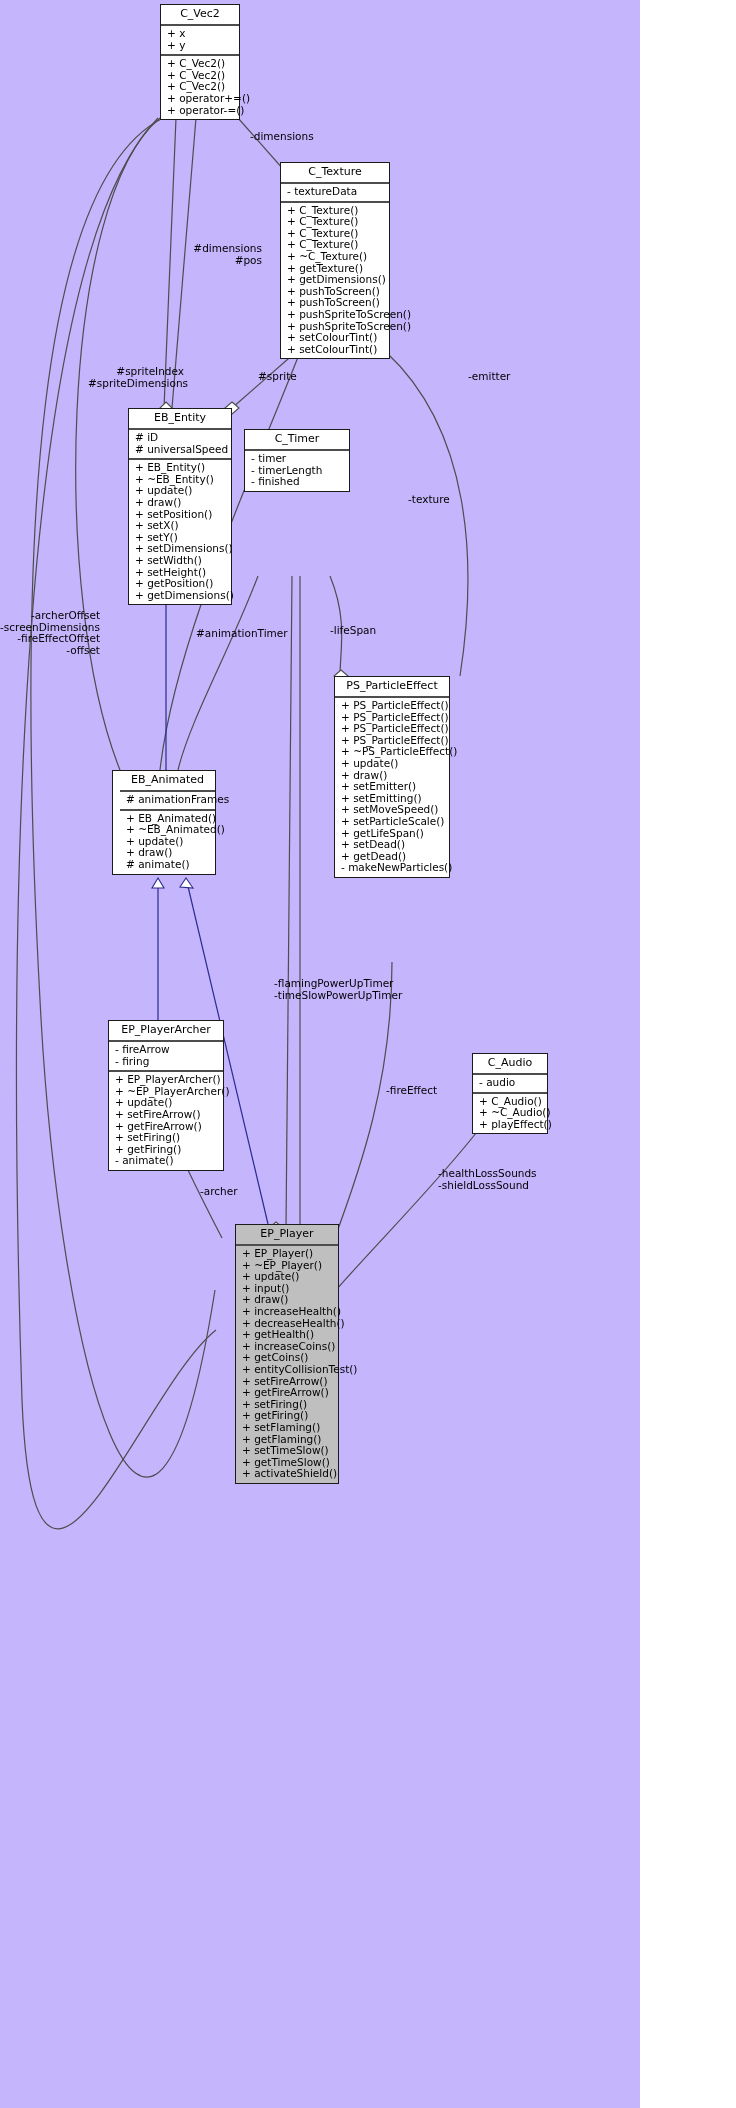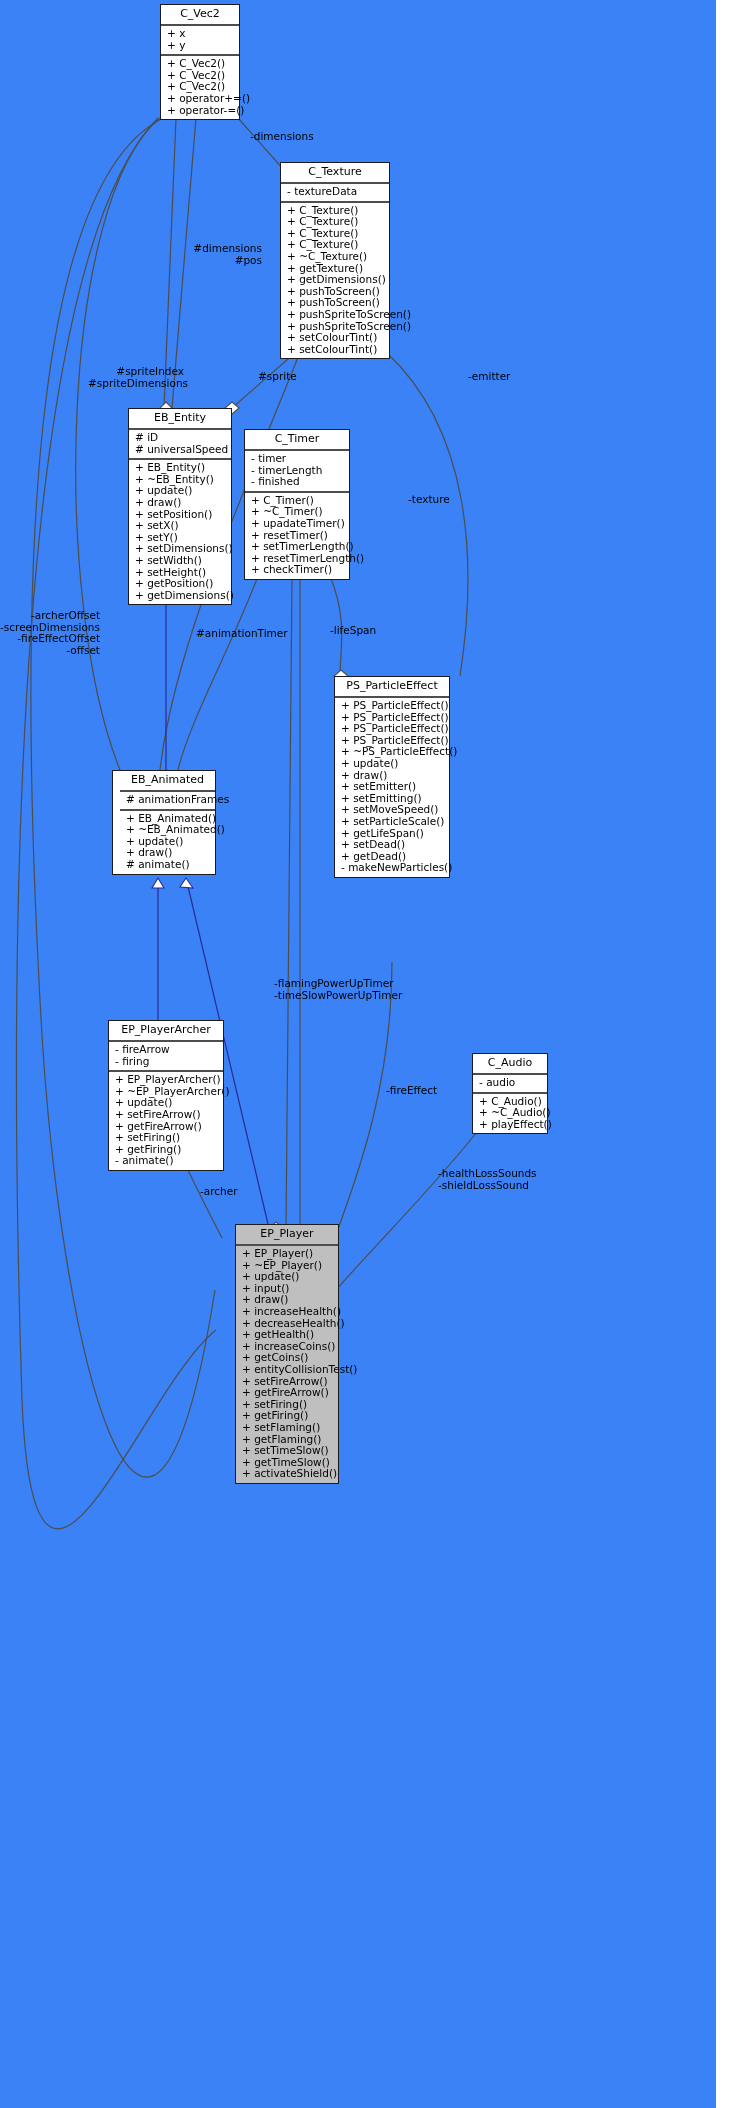--- a/index.html
+++ b/index.html
@@ -1,17 +1,17 @@
 <!DOCTYPE html>
 <html><head>
 <meta charset="utf-8">
 <style>
   html,body{margin:0;padding:0;background:#ffffff;}
   body{font-family:"DejaVu Sans","Liberation Sans",sans-serif;}
-  #canvas{position:relative;width:716px;height:2108px;background:#3b82f6;overflow:hidden;}
+  #canvas{position:relative;width:640px;height:2108px;background:#c4b5fd;overflow:hidden;}
   svg.edges{position:absolute;left:0;top:0;width:736px;height:2108px;pointer-events:none;}
 
   .node{position:absolute;background:#ffffff;border:1px solid #1b1b1b;box-sizing:border-box;}
   .node.filled{background:#bfbfbf;margin-left:19px;}
   .node .title{
     text-align:center;font-size:11px;color:#000;
     padding:3px 4px 4px 4px;border-bottom:2px solid #4d4d4d;line-height:12px;
   }
   .node .sect{
     border-bottom:2px solid #4d4d4d;padding:2px 0 3px 0;
@@ -146,29 +146,20 @@
       <div class="row">+ getDimensions()</div>
     </div>
   </div>
 
   <div class="node" id="node-c_timer" style="left:244px;top:429px;width:106px;">
     <div class="title">C_Timer</div>
     <div class="sect">
       <div class="row">- timer</div>
       <div class="row">- timerLength</div>
       <div class="row">- finished</div>
-    </div>
-    <div class="sect">
-      <div class="row">+ C_Timer()</div>
-      <div class="row">+ ~C_Timer()</div>
-      <div class="row">+ upadateTimer()</div>
-      <div class="row">+ resetTimer()</div>
-      <div class="row">+ setTimerLength()</div>
-      <div class="row">+ resetTimerLength()</div>
-      <div class="row">+ checkTimer()</div>
     </div>
   </div>
 
   <div class="node" id="node-ps_particleeffect" style="left:334px;top:676px;width:116px;">
     <div class="title">PS_ParticleEffect</div>
     <div class="sect">
       <div class="row">+ PS_ParticleEffect()</div>
       <div class="row">+ PS_ParticleEffect()</div>
       <div class="row">+ PS_ParticleEffect()</div>
       <div class="row">+ PS_ParticleEffect()</div>

